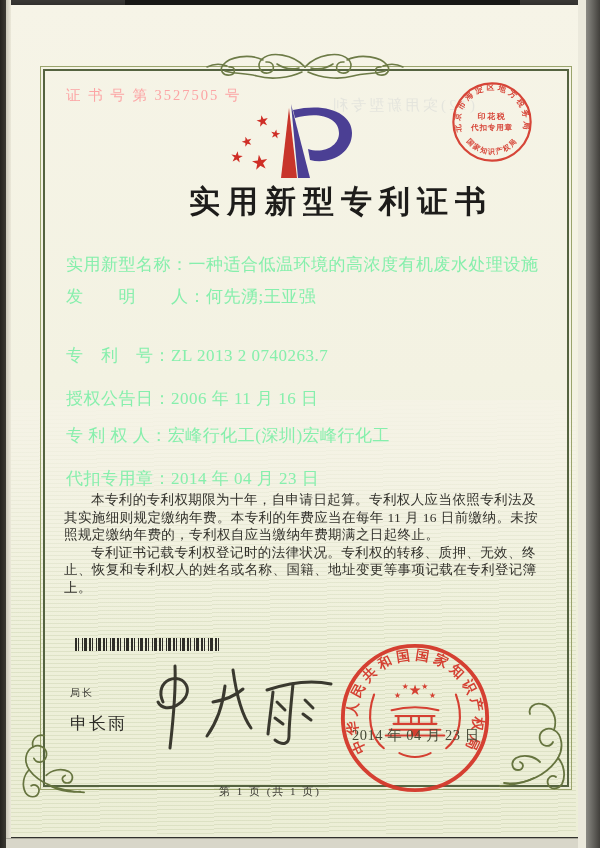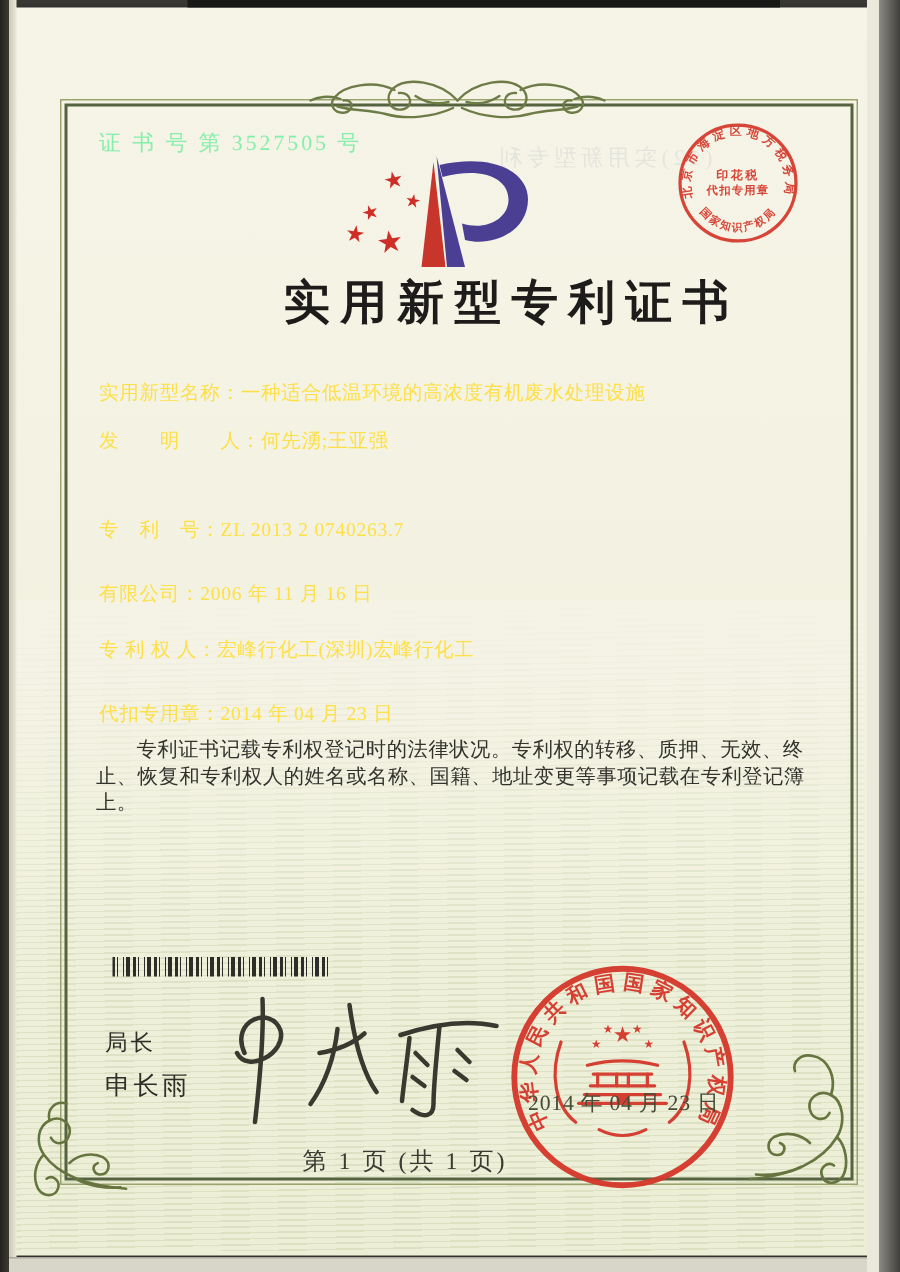--- a/index.html
+++ b/index.html
@@ -27,46 +27,46 @@
     left:10px;top:400px;width:566px;height:434px;pointer-events:none;
     background-image:
       linear-gradient(180deg,rgba(245,243,230,.95) 0%,rgba(245,243,230,0) 55%),
       repeating-linear-gradient(179deg,rgba(136,155,96,.16) 0px,rgba(136,155,96,.16) 1px,rgba(0,0,0,0) 1px,rgba(0,0,0,0) 4px);
   }
 
   
   #frame-outer{left:40px;top:66px;width:530px;height:722px;border:1px solid #9aa46c;}
   #frame-inner{position:absolute;left:2px;top:2px;right:2px;bottom:2px;border:2px solid #556340;}
 
-  #cert-number{left:66px;top:86px;font-size:14.5px;color:#86efac;letter-spacing:2px;}
+  #cert-number{left:66px;top:86px;font-size:14.5px;color:#fca5a5;letter-spacing:2px;}
   #ghost-text{left:330px;top:96px;font-size:15px;color:#8d99b3;opacity:.16;letter-spacing:3px;transform:scaleX(-1);}
 
   #page-title{left:0;top:181px;width:600px;text-align:center;font-size:31px;font-weight:600;
     color:#1d1c1a;letter-spacing:7px;padding-left:41px;}
 
   
   #logo{left:230px;top:102px;width:145px;height:80px;}
   .logo-star{position:absolute;color:#cf2e26;line-height:1;}
 
   
-  .field-row{position:absolute;left:66px;width:490px;font-size:13px;color:#fde047;white-space:nowrap;}
+  .field-row{position:absolute;left:66px;width:490px;font-size:17px;color:#86efac;white-space:nowrap;}
   .field-label{letter-spacing:.5px;}
   .field-value{letter-spacing:.5px;}
 
   #paragraphs{left:64px;top:491px;width:484px;font-size:13.5px;line-height:17.6px;color:#33322c;}
   #paragraphs p{margin:0;text-indent:2em;letter-spacing:.4px;}
 
   #barcode{left:75px;top:638px;width:147px;height:13px;
     background:repeating-linear-gradient(90deg,#2e2d28 0 2px,rgba(0,0,0,0) 2px 3px,#2e2d28 3px 4px,rgba(0,0,0,0) 4px 7px,#2e2d28 7px 8px,rgba(0,0,0,0) 8px 9px,#2e2d28 9px 12px,rgba(0,0,0,0) 12px 14px);}
 
-  #director-title{left:70px;top:686px;font-size:15px;color:#2f2e29;letter-spacing:2px;font-family:"Liberation Sans","DejaVu Sans",sans-serif;}
+  #director-title{left:70px;top:686px;font-size:10px;color:#2f2e29;letter-spacing:2px;font-family:"Liberation Sans","DejaVu Sans",sans-serif;}
   #director-name{left:70px;top:712px;font-size:17px;color:#2f2e29;letter-spacing:2px;font-family:"Liberation Sans","DejaVu Sans",sans-serif;}
   #signature{left:133px;top:660px;width:215px;height:98px;}
 
-  #page-footer{left:0;top:764px;width:540px;text-align:center;font-size:16px;color:#3b3a33;letter-spacing:2px;}
+  #page-footer{left:0;top:784px;width:540px;text-align:center;font-size:11px;color:#3b3a33;letter-spacing:2px;}
 
   
   #tax-seal{left:450px;top:80px;width:84px;height:84px;opacity:.92;}
   #cnipa-seal{left:337px;top:640px;width:156px;height:156px;opacity:.95;}
   #grant-date-stamp{left:352px;top:726px;width:175px;font-size:14.5px;color:#464b38;letter-spacing:.5px;z-index:3;}
   .seal-svg{position:absolute;left:0;top:0;width:100%;height:100%;z-index:4;}
 
   
   #flourish-bl{left:14px;top:730px;width:72px;height:70px;}
   #flourish-br{left:498px;top:700px;width:76px;height:92px;transform:scaleX(-1);}
@@ -121,30 +121,31 @@
 <div class="field-row" style="top:253px">
   <span class="field-label">实用新型名称：</span><span class="field-value">一种适合低温环境的高浓度有机废水处理设施</span>
 </div>
 <div class="field-row" style="top:285px">
   <span class="field-label">发　　明　　人：</span><span class="field-value">何先湧;王亚强</span>
 </div>
 <div class="field-row" style="top:344px">
   <span class="field-label">专　利　号：</span><span class="field-value">ZL 2013 2 0740263.7</span>
 </div>
 <div class="field-row" style="top:387px">
-  <span class="field-label">有限公司：</span><span class="field-value">2006 年 11 月 16 日</span>
+  <span class="field-label">授权公告日：</span><span class="field-value">2006 年 11 月 16 日</span>
 </div>
 <div class="field-row" style="top:424px">
   <span class="field-label">专 利 权 人：</span><span class="field-value">宏峰行化工(深圳)宏峰行化工</span>
 </div>
 <div class="field-row" style="top:467px">
   <span class="field-label">代扣专用章：</span><span class="field-value">2014 年 04 月 23 日</span>
 </div>
 
 <div id="paragraphs" class="abs">
+  <p>本专利的专利权期限为十年，自申请日起算。专利权人应当依照专利法及其实施细则规定缴纳年费。本专利的年费应当在每年 11 月 16 日前缴纳。未按照规定缴纳年费的，专利权自应当缴纳年费期满之日起终止。</p>
   <p>专利证书记载专利权登记时的法律状况。专利权的转移、质押、无效、终止、恢复和专利权人的姓名或名称、国籍、地址变更等事项记载在专利登记簿上。</p>
 </div>
 
 <div id="barcode" class="abs"></div>
 
 <div id="director-title" class="abs">局长</div>
 <div id="director-name" class="abs">申长雨</div>
 <svg id="signature" class="abs" viewBox="0 0 215 98">
   <g stroke="#3a392f" fill="none" stroke-width="3" stroke-linecap="round">
     <path d="M30,42 C20,20 48,10 54,27 C58,42 32,56 25,42"></path>

